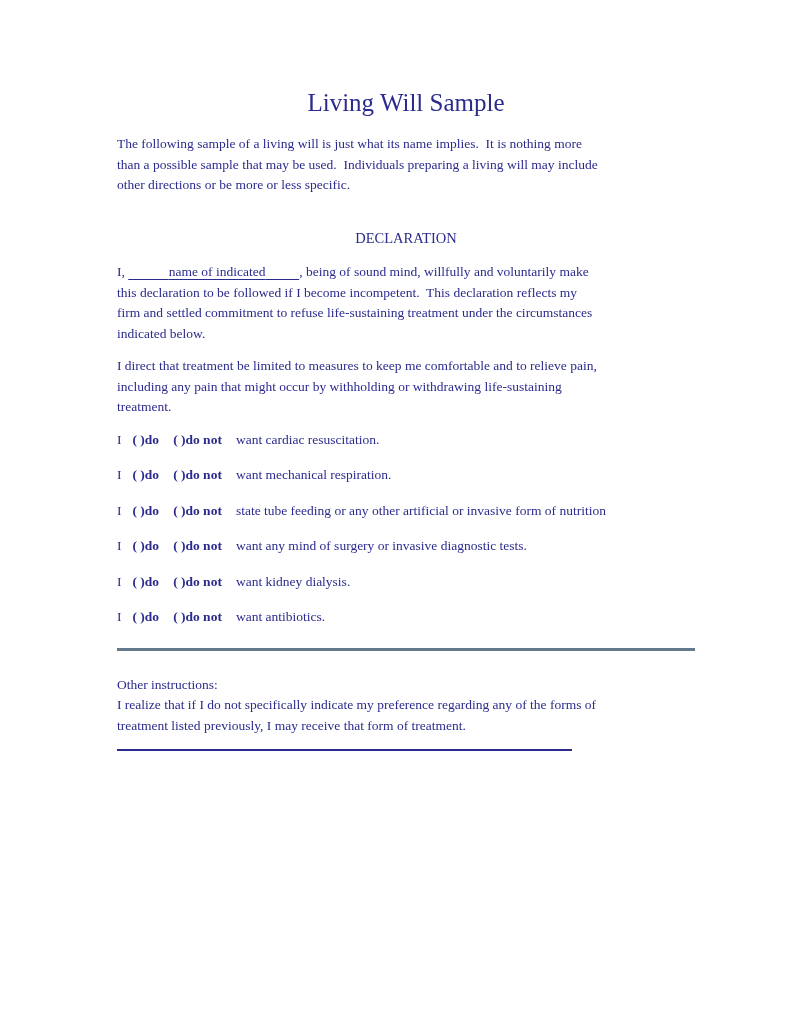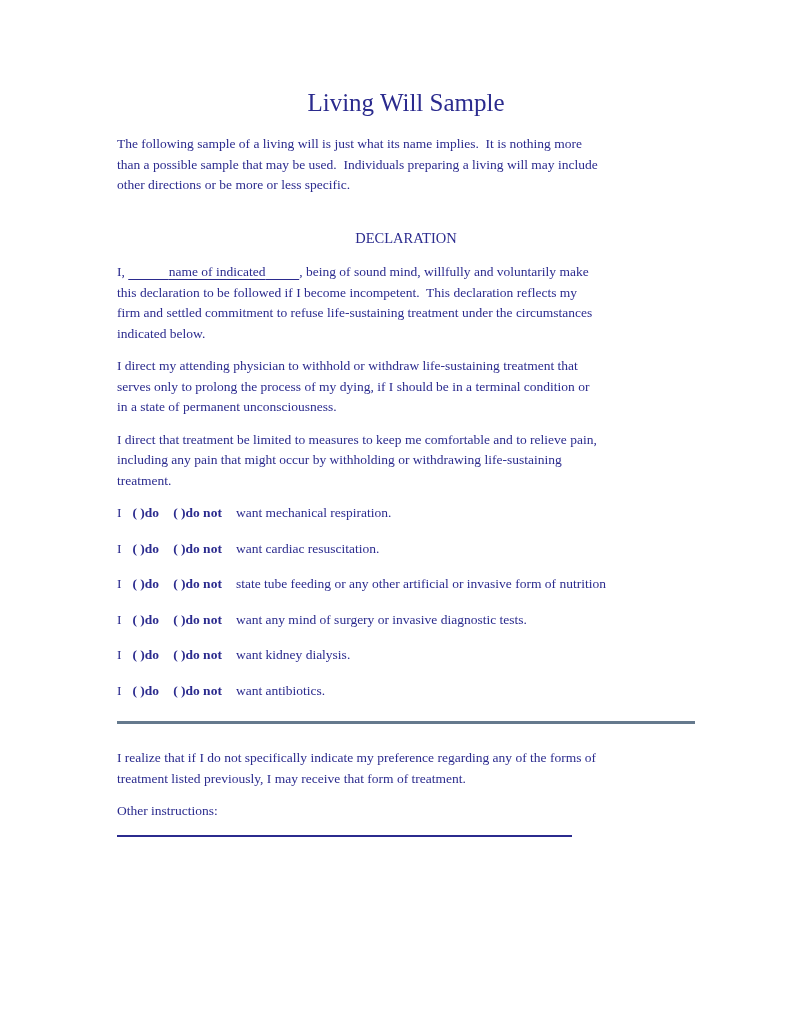--- a/index.html
+++ b/index.html
@@ -50,35 +50,32 @@
 
     <div class="section-heading">DECLARATION</div>
 
     <div class="decl-para">
       <div class="decl-line1"><span>I,</span><span> </span><span class="underl"><span>&nbsp;&nbsp;&nbsp;&nbsp;&nbsp;&nbsp;&nbsp;&nbsp;&nbsp;&nbsp;&nbsp;&nbsp;</span><span>name of indicated</span><span>&nbsp;&nbsp;&nbsp;&nbsp;&nbsp;&nbsp;&nbsp;&nbsp;&nbsp;&nbsp;</span></span><span>, being of sound mind, willfully and voluntarily make</span></div>
       <div class="decl-rest">this declaration to be followed if I become incompetent.&nbsp; This declaration reflects my
 firm and settled commitment to refuse life-sustaining treatment under the circumstances
 indicated below.</div>
     </div>
 
-    <div class="para">I direct my attending physician to withhold or withdraw life-sustaining treatment that
-serves only to prolong the process of my dying, if I should be in a terminal condition or
-in a state of permanent unconsciousness.</div>
 
     <div class="para">I direct that treatment be limited to measures to keep me comfortable and to relieve pain,
 including any pain that might occur by withholding or withdrawing life-sustaining
 treatment.</div>
 
 
     <div class="item">
-      <span class="i-pre">I</span><span class="i-bold">(&nbsp;)do</span><span class="i-bold">(&nbsp;)do not</span><span class="i-text">want mechanical respiration.</span>
+      <span class="i-pre">I</span><span class="i-bold">(&nbsp;)do</span><span class="i-bold">(&nbsp;)do not</span><span class="i-text">want cardiac resuscitation.</span>
     </div>
 
     <div class="item">
-      <span class="i-pre">I</span><span class="i-bold">(&nbsp;)do</span><span class="i-bold">(&nbsp;)do not</span><span class="i-text">want cardiac resuscitation.</span>
+      <span class="i-pre">I</span><span class="i-bold">(&nbsp;)do</span><span class="i-bold">(&nbsp;)do not</span><span class="i-text">want mechanical respiration.</span>
     </div>
 
     <div class="item">
       <span class="i-pre">I</span><span class="i-bold">(&nbsp;)do</span><span class="i-bold">(&nbsp;)do not</span><span class="i-text">state tube feeding or any other artificial or invasive form of nutrition</span>
     </div>
 
 
     <div class="item">
       <span class="i-pre">I</span><span class="i-bold">(&nbsp;)do</span><span class="i-bold">(&nbsp;)do not</span><span class="i-text">want any mind of surgery or invasive diagnostic tests.</span>
     </div>
@@ -86,21 +83,21 @@
     <div class="item">
       <span class="i-pre">I</span><span class="i-bold">(&nbsp;)do</span><span class="i-bold">(&nbsp;)do not</span><span class="i-text">want kidney dialysis.</span>
     </div>
 
     <div class="item">
       <span class="i-pre">I</span><span class="i-bold">(&nbsp;)do</span><span class="i-bold">(&nbsp;)do not</span><span class="i-text">want antibiotics.</span>
     </div>
 
     <hr class="divider">
 
+    <div class="para other-label">Other instructions:</div>
+
     <div class="para">I realize that if I do not specifically indicate my preference regarding any of the forms of
 treatment listed previously, I may receive that form of treatment.</div>
-
-    <div class="para other-label">Other instructions:</div>
 
     <div class="blank-line"></div>
 
   </div>
 </div>
 
 </body></html>

